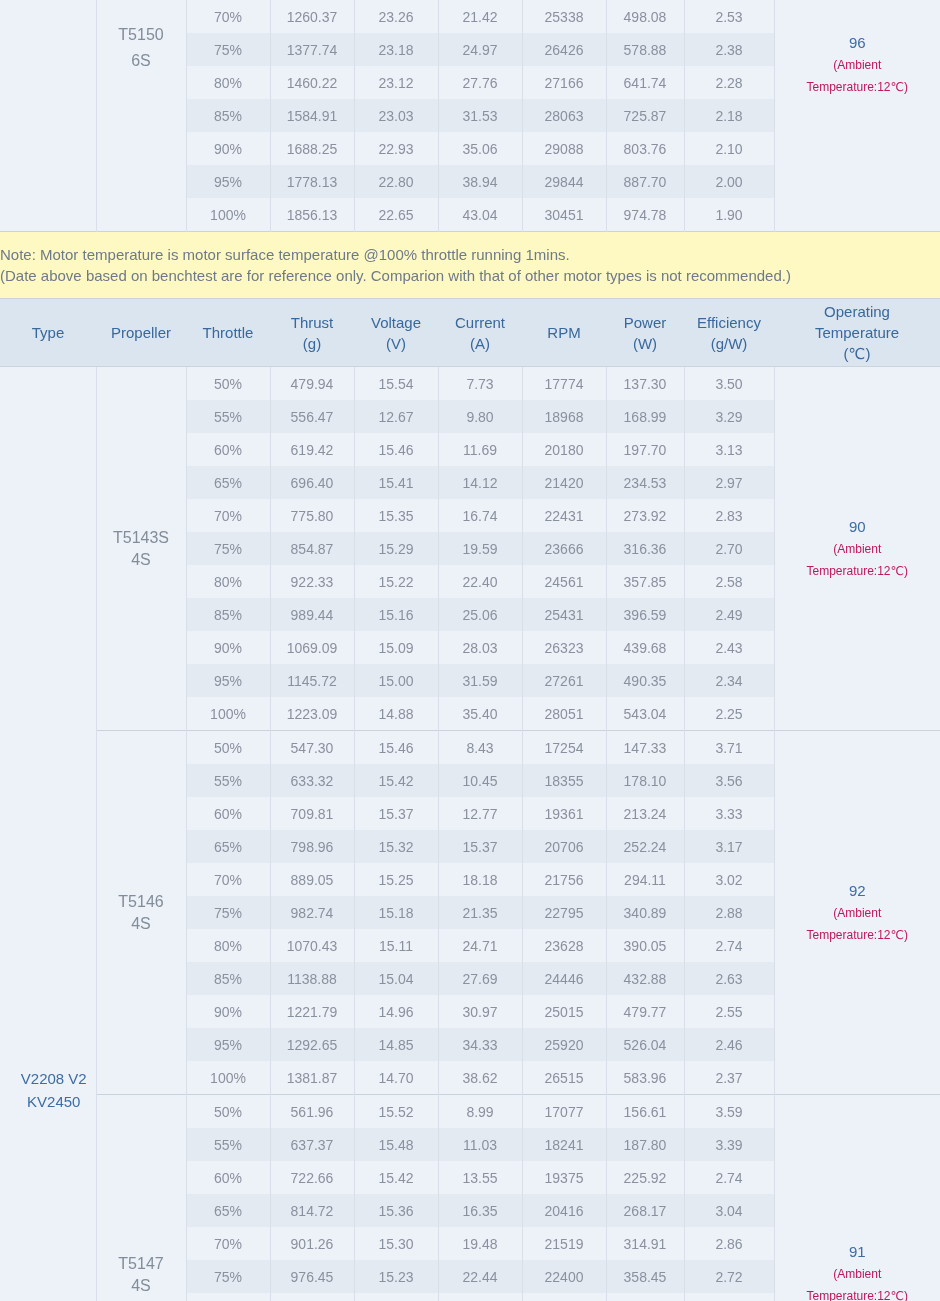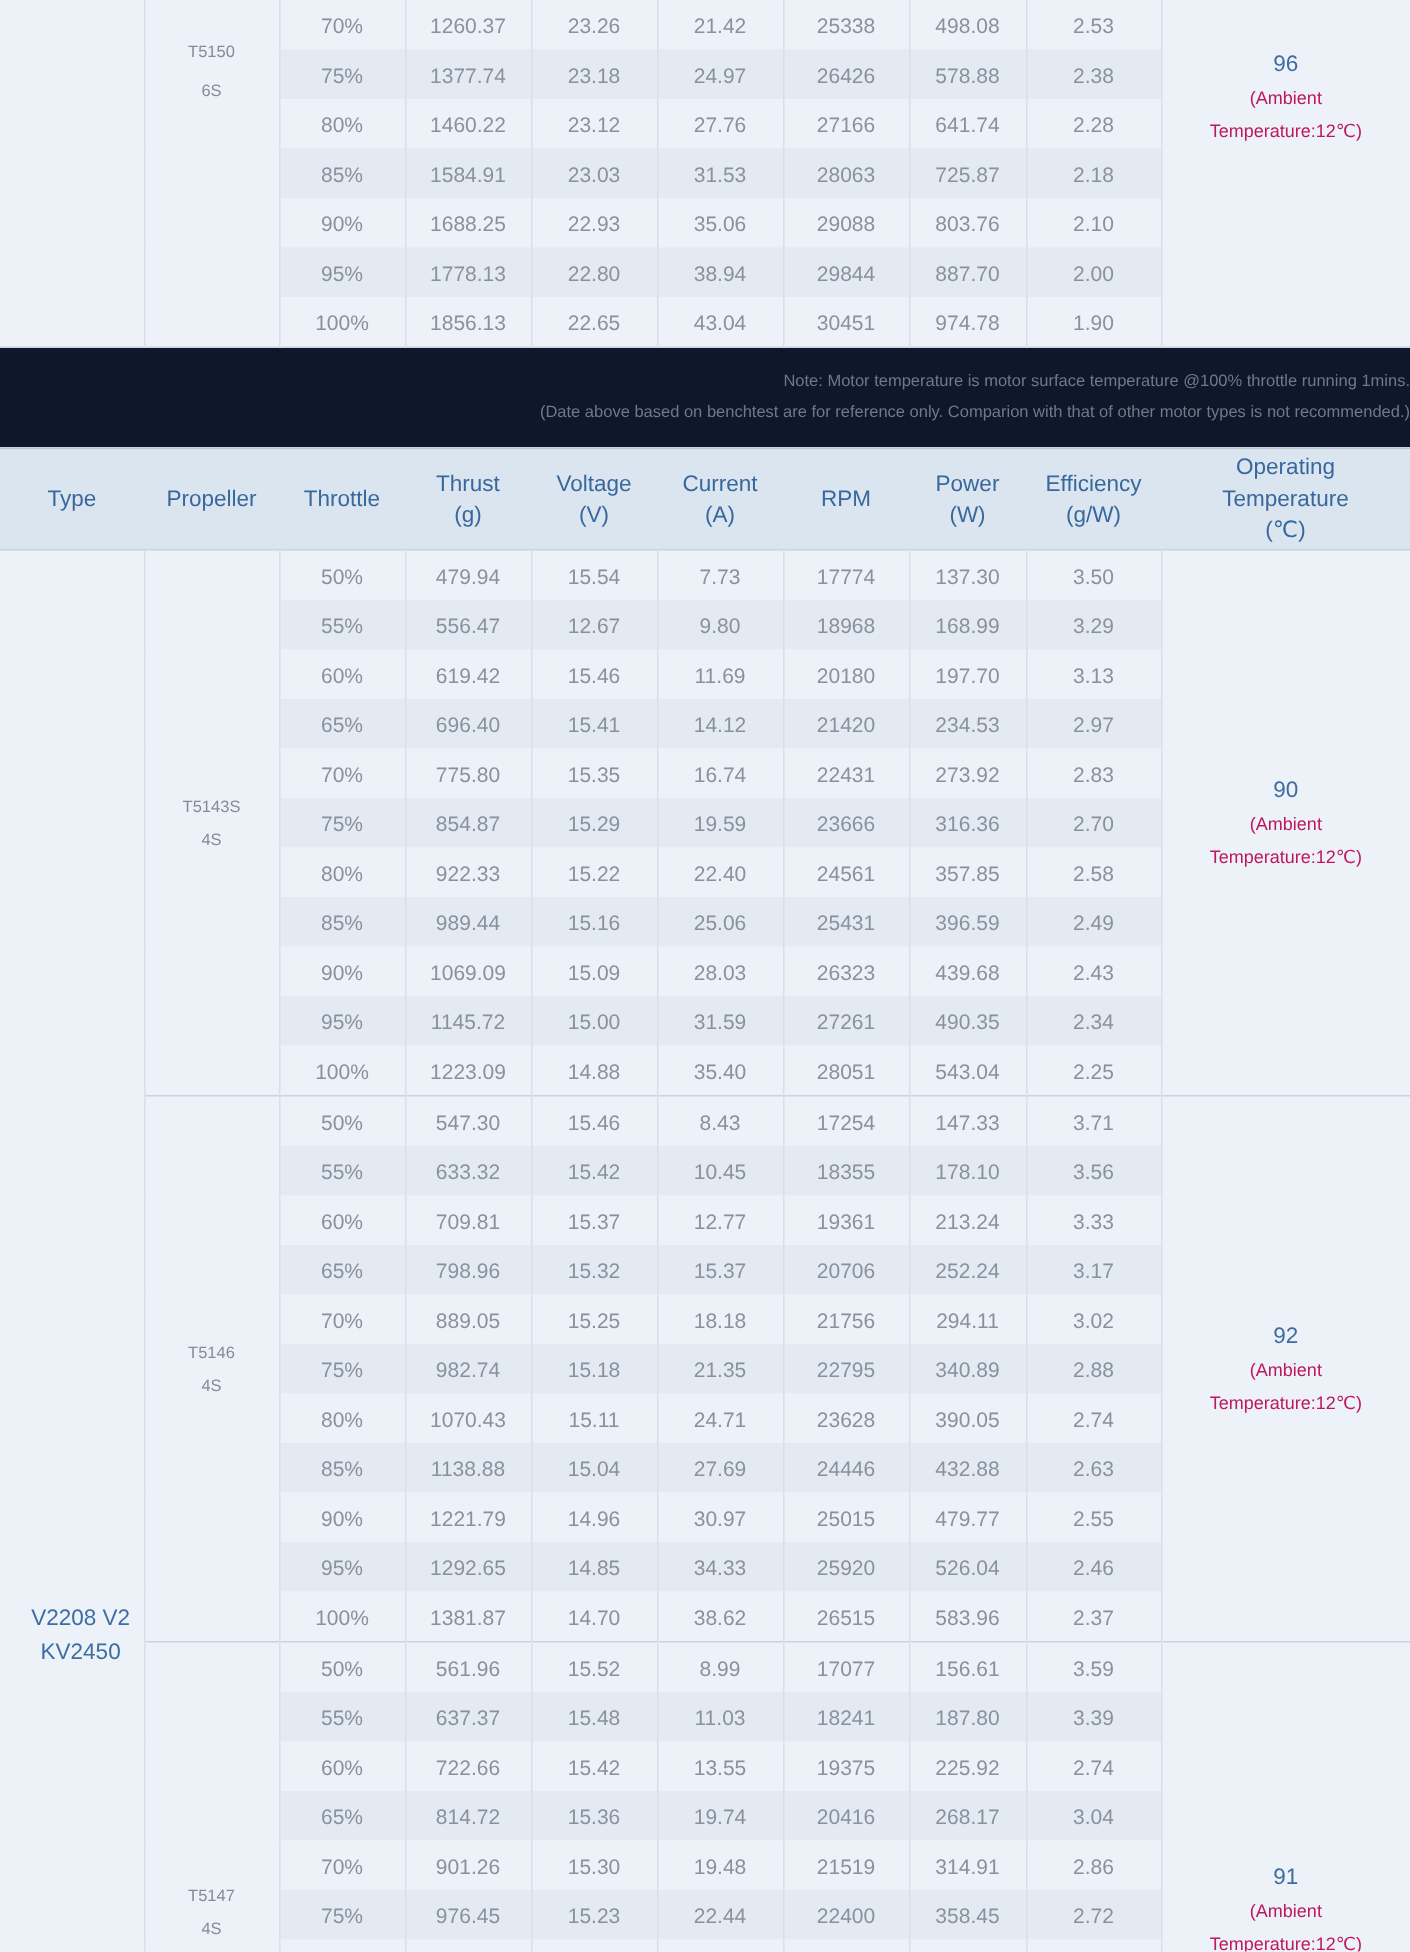--- a/index.html
+++ b/index.html
@@ -14,35 +14,35 @@
   
   .data-cell{
     height:33px;text-align:center;vertical-align:middle;
     color:#8a919e;font-size:14px;
     background:#edf1f8;border-left:1px solid #d9dfe8;
   }
   tr.alt .data-cell{background:#e4eaf2;}
 
   
   .side-cell{background:#edf1f8;text-align:center;vertical-align:middle;}
-  .prop-cell{color:#828d99;font-size:11px;line-height:22px;border-left:1px solid #d9dfe8;}
+  .prop-cell{color:#828d99;font-size:16px;line-height:22px;border-left:1px solid #d9dfe8;}
   .prop-cell.top-pos{vertical-align:top;padding-top:22px;line-height:26px;}
   .prop-cell.cut{vertical-align:top;padding-top:158px;}
   .temp-cell{border-left:1px solid #d9dfe8;}
   .temp-cell.top-pos{vertical-align:top;padding-top:32px;}
   .temp-cell.cut{vertical-align:top;padding-top:146px;}
   .temp-value{color:#3d6da3;font-size:15px;line-height:22px;}
   .temp-note{color:#be185d;font-size:12px;line-height:22px;}
   .type-cell{vertical-align:top;}
   .type-label{padding-top:700px;text-align:center;color:#3d6da3;font-size:15px;line-height:23px;padding-left:12px;}
 
   
   .note-cell{
-    height:66px;background:#0f172a;text-align:right;vertical-align:middle;
-    color:#6e7a88;font-size:11px;line-height:21px;
+    height:66px;background:#fef9c3;text-align:left;vertical-align:middle;
+    color:#6e7a88;font-size:15px;line-height:21px;
     border-top:1px solid #cbd3dd;
   }
 
   
   .header-row th{
     height:67px;background:#dbe5f0;color:#38689c;
     font-size:15px;font-weight:400;line-height:21px;
     text-align:center;vertical-align:middle;
     border-top:1px solid #cbd3dd;border-bottom:1px solid #cbd3dd;
   }
@@ -446,21 +446,21 @@
         <td class="data-cell">15.42</td>
         <td class="data-cell">13.55</td>
         <td class="data-cell">19375</td>
         <td class="data-cell">225.92</td>
         <td class="data-cell">2.74</td>
       </tr>
       <tr class="alt">
         <td class="data-cell">65%</td>
         <td class="data-cell">814.72</td>
         <td class="data-cell">15.36</td>
-        <td class="data-cell">19.74</td>
+        <td class="data-cell">16.35</td>
         <td class="data-cell">20416</td>
         <td class="data-cell">268.17</td>
         <td class="data-cell">3.04</td>
       </tr>
       <tr>
         <td class="data-cell">70%</td>
         <td class="data-cell">901.26</td>
         <td class="data-cell">15.30</td>
         <td class="data-cell">19.48</td>
         <td class="data-cell">21519</td>

